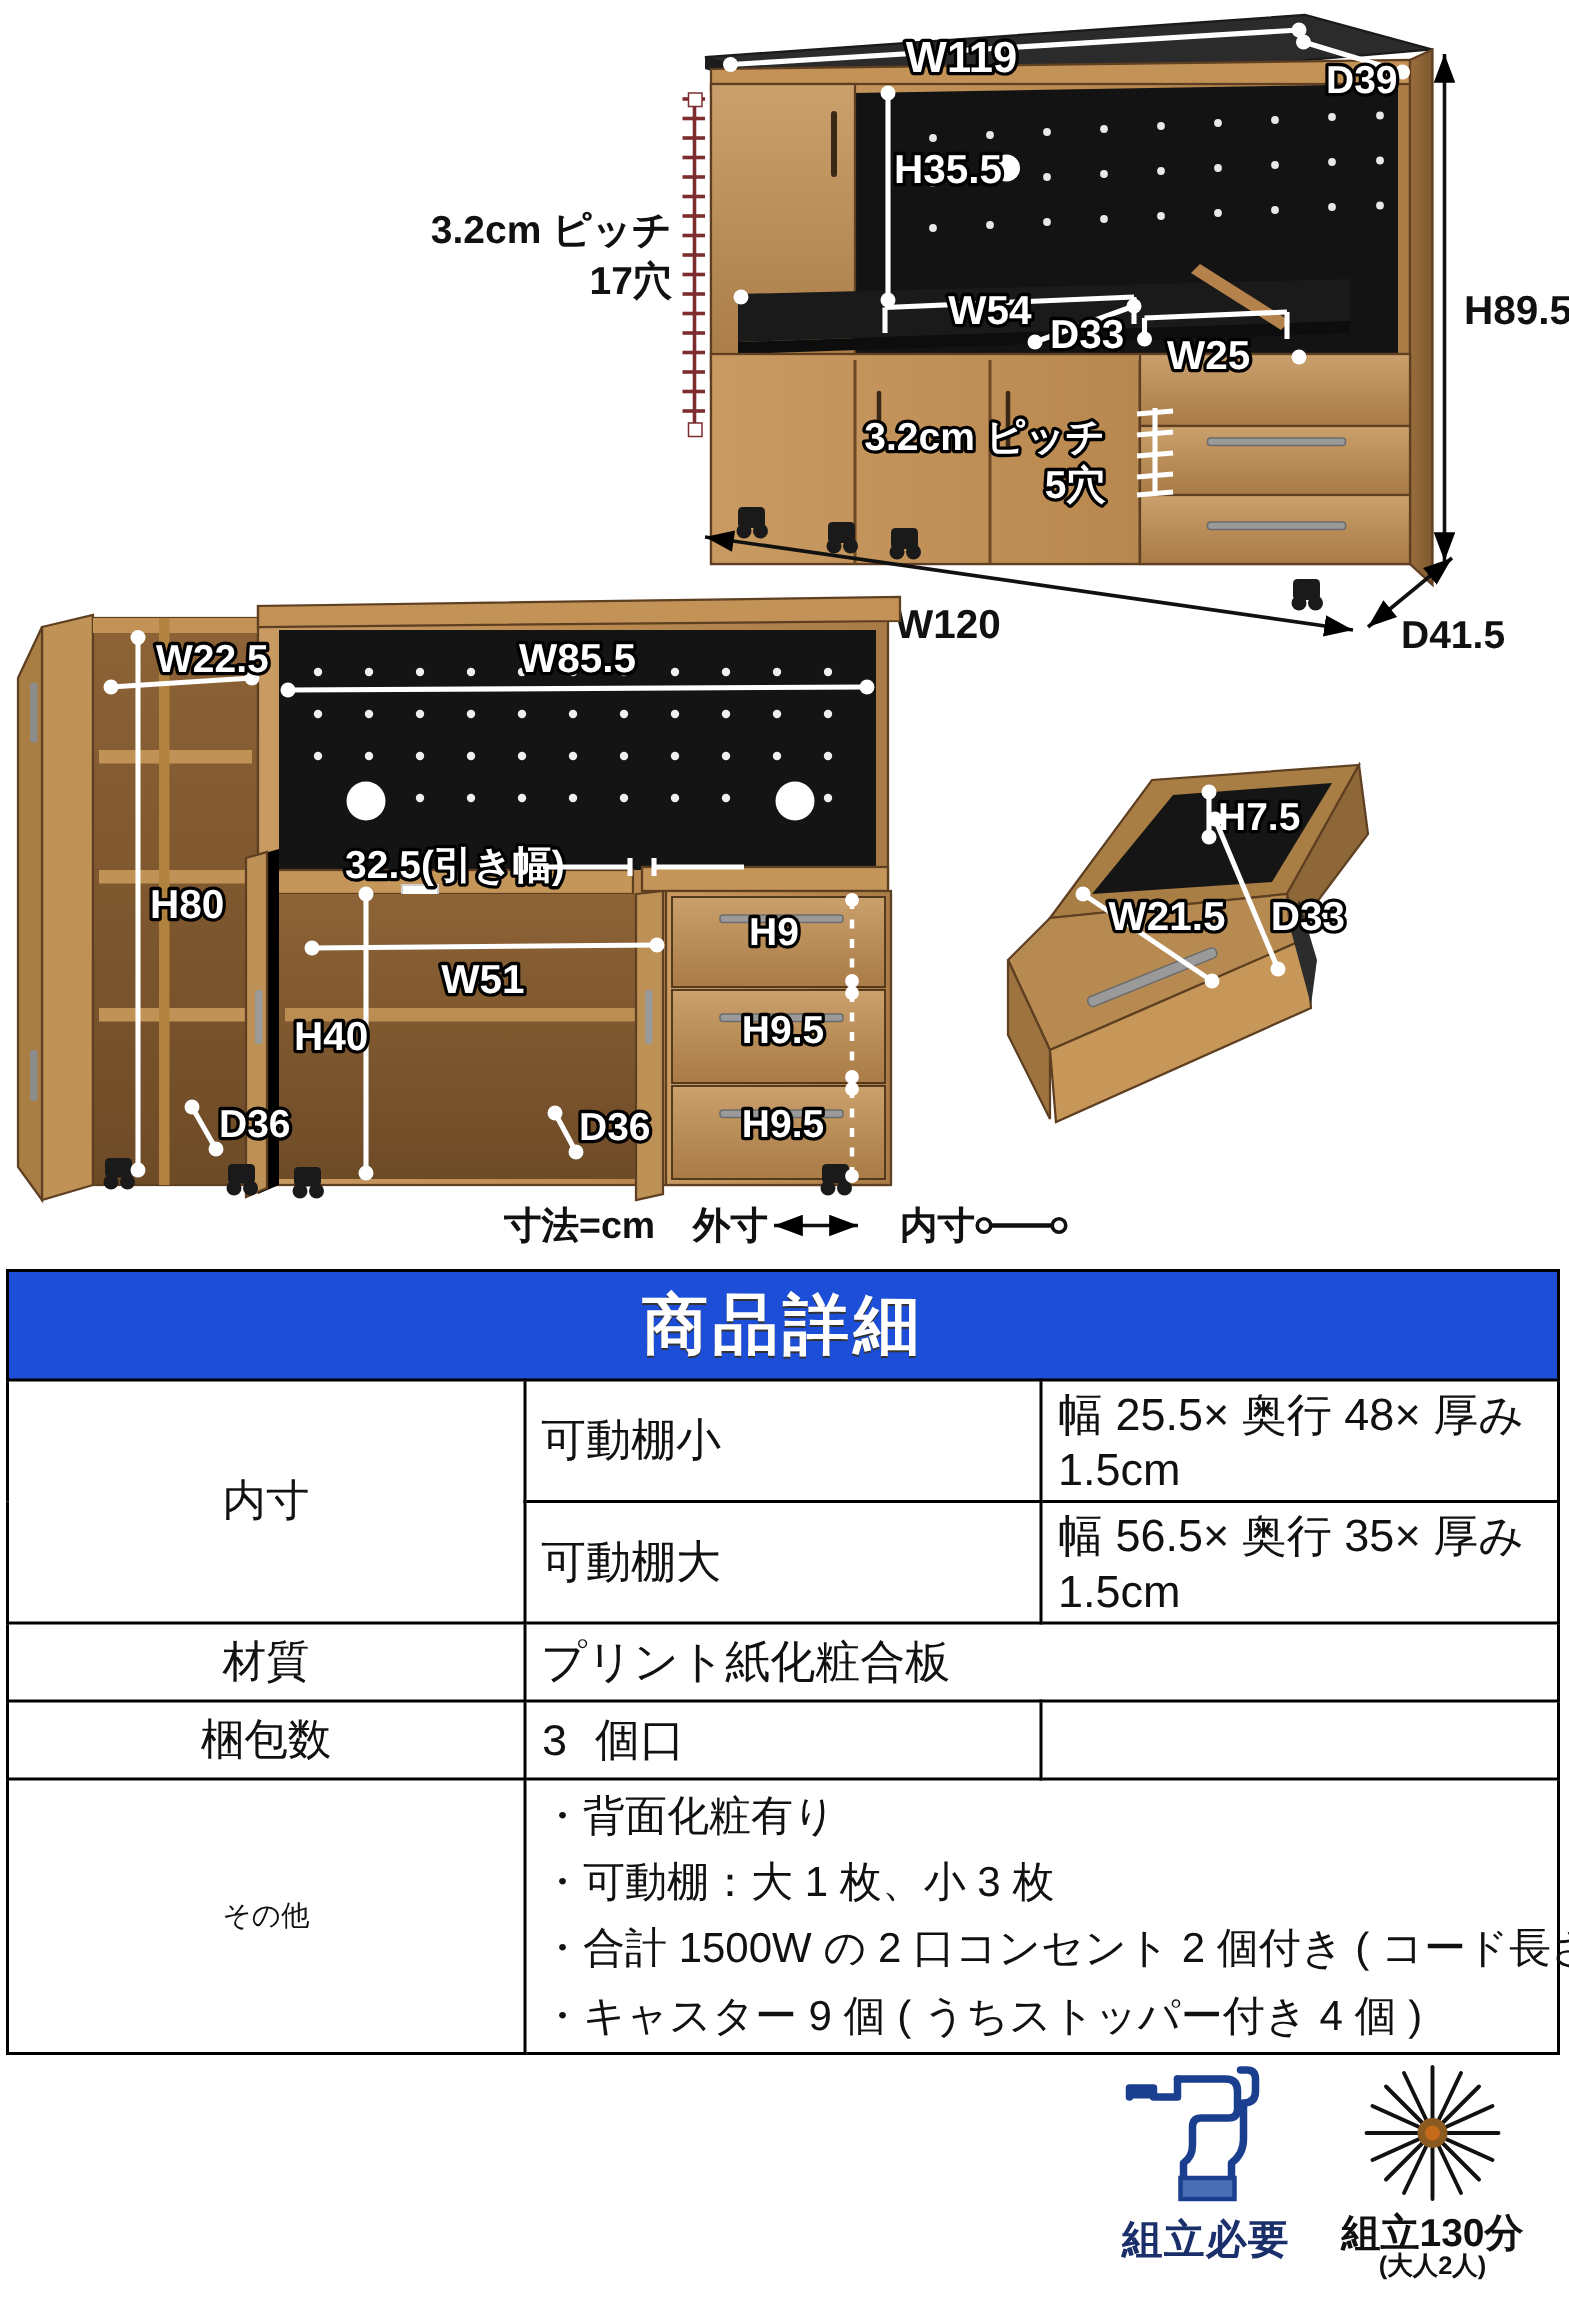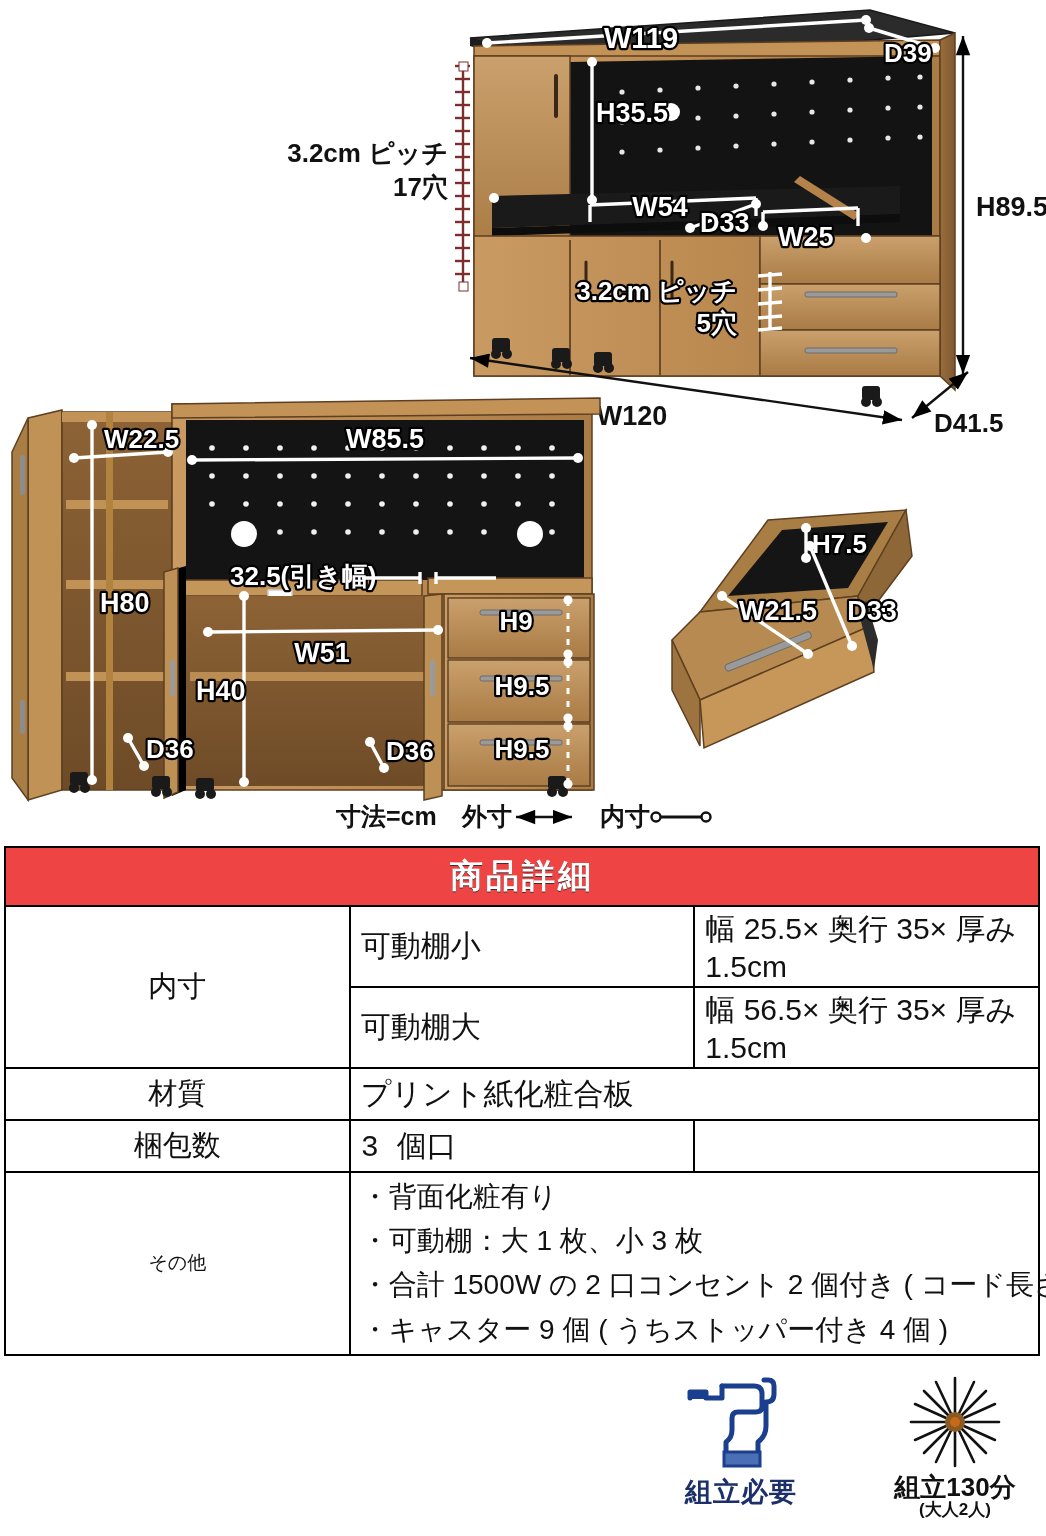--- a/index.html
+++ b/index.html
@@ -19,40 +19,40 @@
   .spec-table {
     position:absolute; left:4px; top:846px;
     width:1036px;
     border-collapse:collapse;
     font-size:30px;
     color:#111;
     table-layout:fixed;
   }
   .spec-table td, .spec-table th { border:2px solid #000; padding:2px 10px; vertical-align:middle; }
   .spec-table .hdr {
-    background:#ef4444; color:#fff; text-align:center;
-    font-size:33px; font-weight:bold; letter-spacing:3px;
+    background:#1d4ed8; color:#fff; text-align:center;
+    font-size:44px; font-weight:bold; letter-spacing:3px;
     padding:6px 0; border:2px solid #000;
     text-shadow:0 1px 0 #333;
   }
   .col-label { width:118px; text-align:center; font-size:29px; padding:0 2px; }
   .col-mid  { width:395px;font-family:Liberation Mono, monospace; }
   .lbl-cell { text-align:center; }
   .row-h { height:52px; }
   .other-label { text-align:center; font-size:19px; }
   .other-list { padding:8px 10px 10px 14px; }
   .other-list div { font-size:28px; line-height:1.58; white-space:nowrap; }
 
   
   .badges { position:absolute; left:0; top:1372px; width:1046px; height:164px; }
   .badge { position:absolute; text-align:center; }
   .badge .cap { font-size:27px; color:#1b2f6b; font-weight:bold; letter-spacing:1px; }
   .badge .cap2 { font-size:26px; color:#111; font-weight:bold; line-height:1.05; }
   .badge .cap2 small { font-size:17px; font-weight:bold; display:block; }
-  #badge-assembly { left:636px; top:0px; width:210px;text-align:center; }
+  #badge-assembly { left:699px; top:0px; width:210px;text-align:center; }
   #badge-time { left:880px; top:2px; width:150px; }
 </style>
 </head>
 <body>
 
 <div class="diagrams">
 <svg class="diag" viewBox="0 0 1046 845">
   <defs>
     <linearGradient id="wdV" x1="0" y1="0" x2="1" y2="0">
       <stop offset="0%" stop-color="#c99a62"></stop>
@@ -455,21 +455,21 @@
 </div>
 
 <table class="spec-table">
   <tbody>
       <tr>
     <td class="hdr" colspan="3">商品詳細</td>
   </tr>
   <tr class="row-h">
     <td class="col-label lbl-cell" rowspan="2">内寸</td>
     <td class="col-mid">可動棚小</td>
-    <td>幅 25.5× 奥行 35× 厚み 1.5cm</td>
+    <td>幅 25.5× 奥行 48× 厚み 1.5cm</td>
   </tr>
   <tr class="row-h">
     <td class="col-mid">可動棚大</td>
     <td>幅 56.5× 奥行 35× 厚み 1.5cm</td>
   </tr>
   <tr class="row-h">
     <td class="col-label lbl-cell">材質</td>
     <td colspan="2">プリント紙化粧合板</td>
   </tr>
   <tr class="row-h">

